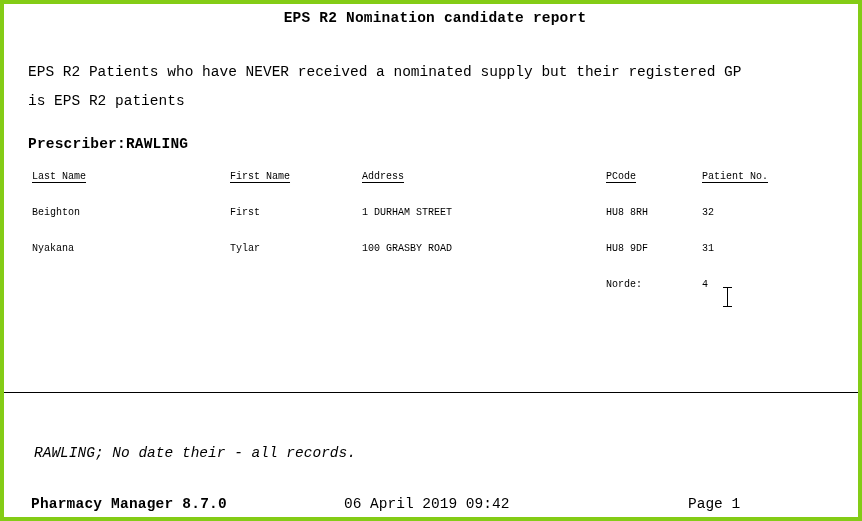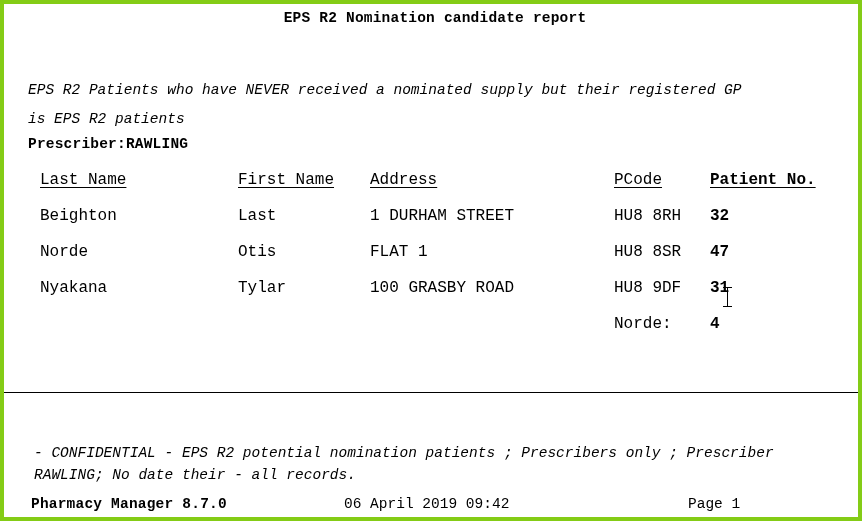--- a/index.html
+++ b/index.html
@@ -26,59 +26,58 @@
     left: 0;
     width: 862px;
     text-align: center;
     font-size: 14.5px;
     font-weight: bold;
     letter-spacing: 0.2px;
   }
   .intro {
     position: absolute;
     left: 24px;
-    top: 72px;
+    top: 54px;
     width: 820px;
-    font-style: italic;
     font-size: 14.5px;
     line-height: 29px;
   }
   .prescriber-line {
     position: absolute;
     left: 24px;
     top: 132px;
     font-size: 14.5px;
     font-weight: bold;
     letter-spacing: 0.2px;
   }
   .table-area {
     position: absolute;
-    left: 36px;
+    left: 28px;
     top: 167px;
     width: 814px;
-    font-size: 16px;
+    font-size: 10px;
   }
   .row {
     position: relative;
     height: 36px;
   }
   .cell {
     position: absolute;
     top: 0;
     white-space: pre;
   }
   .head-cell {
     text-decoration: underline;
     text-underline-offset: 3px;
   }
   .c-last   { left: 0px; }
   .c-first  { left: 198px; }
   .c-addr   { left: 330px; }
   .c-pcode  { left: 574px; }
-  .c-pno    { left: 670px; font-weight: bold; }
+  .c-pno    { left: 670px; }
   .count-row {
     position: relative;
     height: 34px;
   }
   .divider {
     position: absolute;
     left: 0;
     top: 388px;
     width: 860px;
     height: 0;
@@ -164,54 +163,46 @@
     <div class="row">
       <span class="cell head-cell c-last">Last Name</span>
       <span class="cell head-cell c-first">First Name</span>
       <span class="cell head-cell c-addr">Address</span>
       <span class="cell head-cell c-pcode">PCode</span>
       <span class="cell head-cell c-pno">Patient No.</span>
     </div>
 
     <div class="row">
       <span class="cell c-last">Beighton</span>
-      <span class="cell c-first">Last</span>
+      <span class="cell c-first">First</span>
       <span class="cell c-addr">1 DURHAM STREET</span>
       <span class="cell c-pcode">HU8 8RH</span>
       <span class="cell c-pno">32</span>
     </div>
 
 
-    <div class="row">
-      <span class="cell c-last">Norde</span>
-      <span class="cell c-first">Otis</span>
-      <span class="cell c-addr">FLAT 1</span>
-      <span class="cell c-pcode">HU8 8SR</span>
-      <span class="cell c-pno">47</span>
-    </div>
 
     <div class="row">
       <span class="cell c-last">Nyakana</span>
       <span class="cell c-first">Tylar</span>
       <span class="cell c-addr">100 GRASBY ROAD</span>
       <span class="cell c-pcode">HU8 9DF</span>
       <span class="cell c-pno">31</span>
     </div>
 
     <div class="count-row">
       <span class="cell c-pcode">Norde:</span>
       <span class="cell c-pno">4</span>
     </div>
 
   </div>
 
   <div class="divider"></div>
 
   <div class="footer-note">
-    <div>- CONFIDENTIAL - EPS R2 potential nomination patients ; Prescribers only ; Prescriber</div>
     <div>RAWLING; No date their - all records.</div>
   </div>
 
   <div class="footer-bar">
     <span class="footer-app">Pharmacy Manager 8.7.0</span>
     <span class="footer-date">06 April 2019 09:42</span>
     <span class="footer-page">Page 1</span>
   </div>
 
   <div class="text-cursor">

